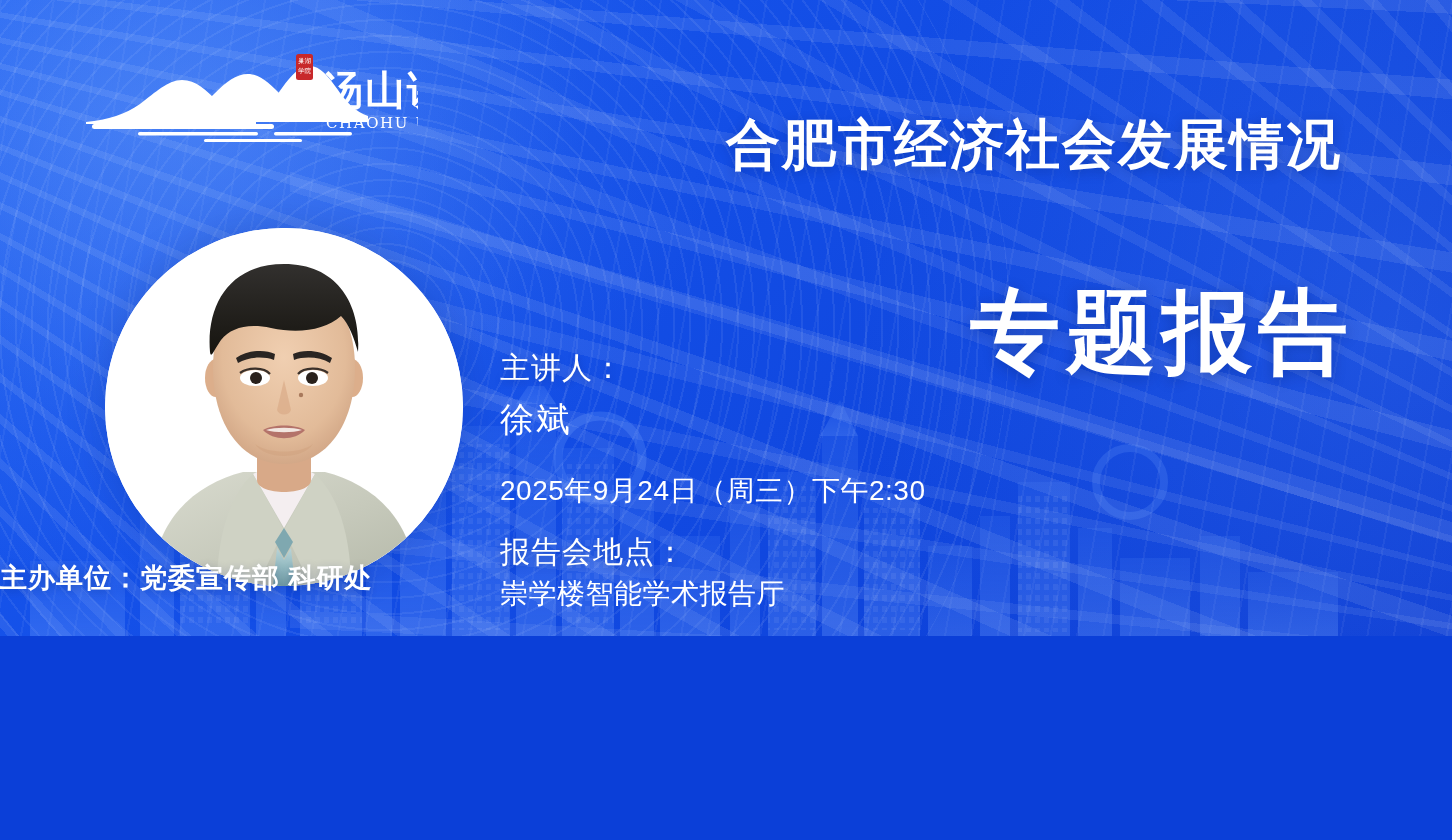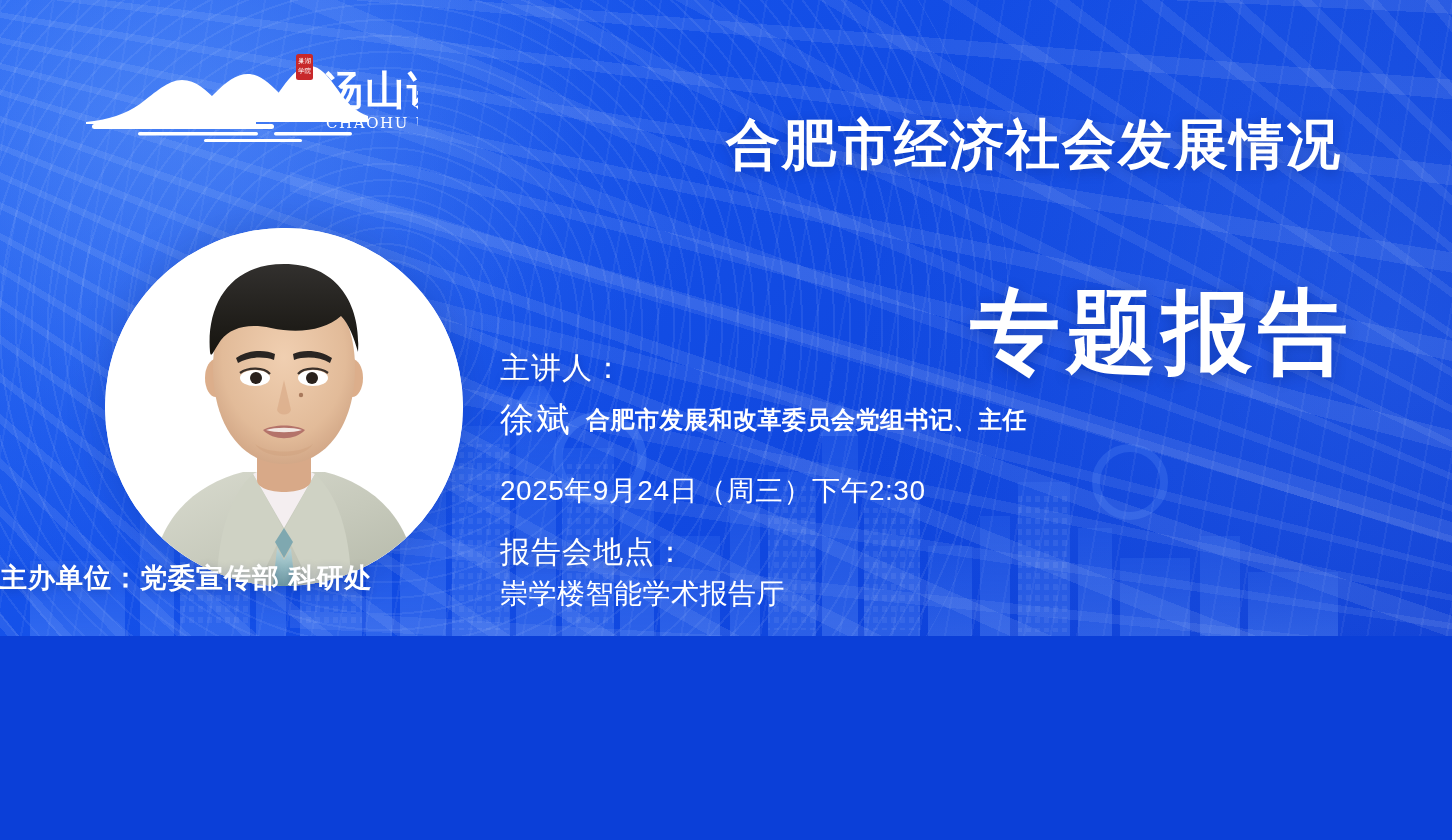--- a/index.html
+++ b/index.html
@@ -256,21 +256,20 @@
 
   <div class="headline1">合肥市经济社会发展情况</div>
   <div class="headline2">专题报告</div>
 
   <div class="info">
 
     <div class="info-label">主讲人：</div>
 
     <div class="speaker-row">
       <span class="speaker-name">徐斌</span>
-      <span class="speaker-title">合肥市发展和改革委员会党组书记、主任</span>
     </div>
 
     <div class="gap-a"></div>
 
     <div class="info-value">2025年9月24日（周三）下午2:30</div>
 
     <div class="gap-b"></div>
 
     <div class="info-label">报告会地点：</div>
     <div class="info-value">崇学楼智能学术报告厅</div>

